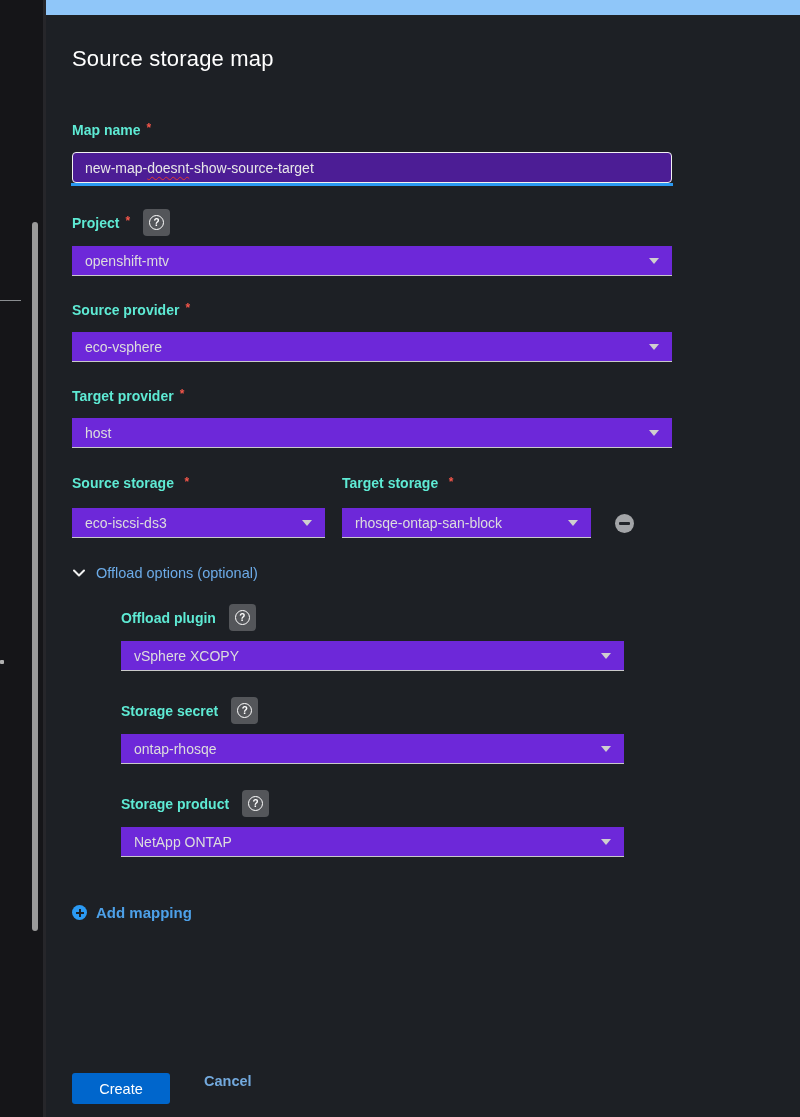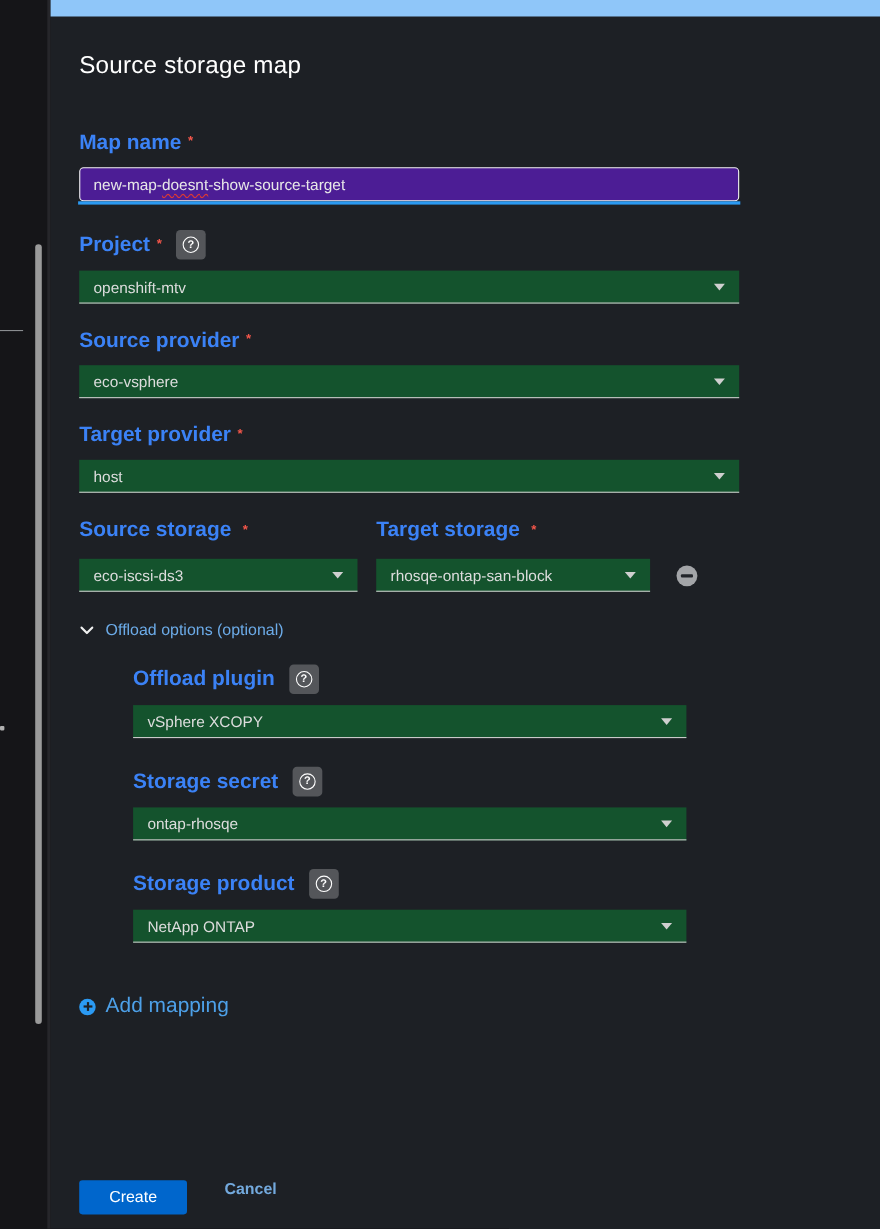--- a/index.html
+++ b/index.html
@@ -24,21 +24,21 @@
   .modal { position:absolute; left:46px; top:0; width:754px; height:1117px; background:#1d2025; }
   .topbar { height:15px; background:#8fc6f9; }
   .content { padding:31px 24px 0 26px; }
 
   .modal-title { font-size:22px; font-weight:400; color:#ffffff; letter-spacing:.2px; margin:0; }
 
   .form { margin-top:50px; }
 
   .field-label-row { display:flex; align-items:center; margin-bottom:14px; }
   .field-label-row.with-help { margin-bottom:10px; }
-  .field-label { font-size:19px; font-weight:700; color:#3b82f6; line-height:16px; }
+  .field-label { font-size:14px; font-weight:700; color:#5eead4; line-height:16px; }
   .required-star { color:#f4564a; font-size:12px; font-weight:700; margin-left:6px; position:relative; top:-2px; }
 
   .help-btn {
     margin-left:13px; width:27px; height:27px; border:none; cursor:pointer;
     background:#54565a; border-radius:4px;
     display:inline-flex; align-items:center; justify-content:center; padding:0;
   }
   .help-glyph {
     width:15px; height:15px; border:1.6px solid #ffffff; border-radius:50%;
     color:#ffffff; font-size:10px; font-weight:700; line-height:12px;
@@ -59,21 +59,21 @@
     background:#2b9af3;
   }
   .misspelled {
     text-decoration-line:underline; text-decoration-style:wavy;
     text-decoration-color:#e0392f; text-decoration-thickness:1px;
     text-underline-offset:3px;
   }
 
   
   .select {
-    width:600px; height:30px; background:#14532d;
+    width:600px; height:30px; background:#6d28d9;
     border:none; border-bottom:1px solid #c9c9c9;
     display:flex; align-items:center; justify-content:space-between;
     padding:0 13px; cursor:pointer;
   }
   .select .select-value { font-size:14px; color:#dddddd; }
   .caret-down {
     width:0; height:0; border-left:5px solid transparent; border-right:5px solid transparent;
     border-top:6px solid #cfcfcf;
   }
 
@@ -100,21 +100,21 @@
   .offload-body .select { width:503px; }
 
   
   .add-mapping {
     display:flex; align-items:center; background:none; border:none; padding:0;
     margin-top:47px; cursor:pointer;
   }
   .plus-icon { position:relative; width:15px; height:15px; border-radius:50%; background:#2b9af3; margin-right:9px; }
   .plus-icon::before { content:""; position:absolute; left:3.5px; right:3.5px; top:6.5px; height:2.4px; background:#1d2025; }
   .plus-icon::after  { content:""; position:absolute; top:3.5px; bottom:3.5px; left:6.5px; width:2.4px; background:#1d2025; }
-  .add-mapping-label { font-size:19px; color:#4da0e8; }
+  .add-mapping-label { font-size:15px; color:#4da0e8;font-weight:bold; }
 
   
   .actions { position:absolute; left:26px; top:1073px; display:flex; align-items:flex-start; }
   .btn-primary {
     background:#0066cc; color:#ffffff; border:none; border-radius:3px;
     width:98px; height:31px; font-size:14.5px; cursor:pointer;
     font-family:"Liberation Sans", sans-serif;
   }
   .btn-link {
     background:none; border:none; color:#73a9dd; font-size:14.5px;

